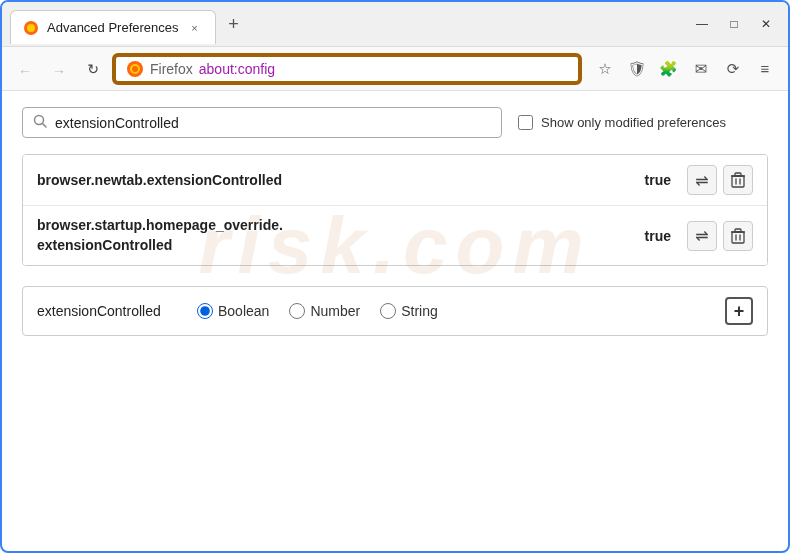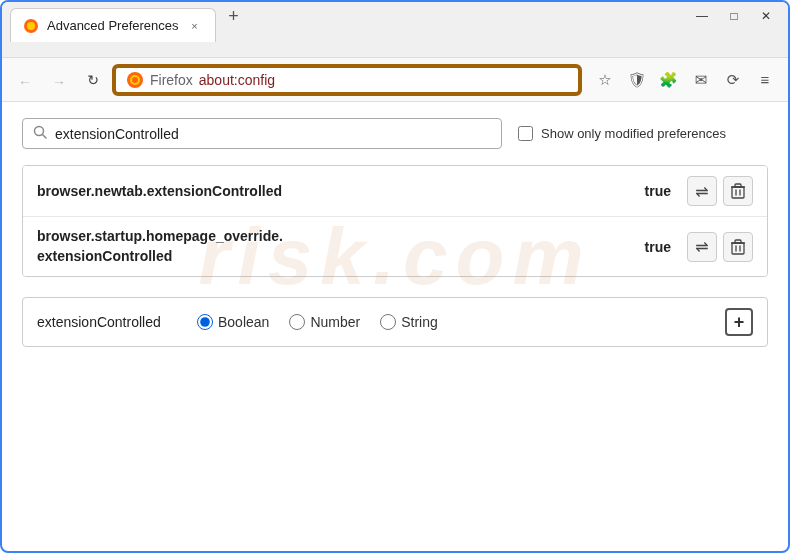--- a/index.html
+++ b/index.html
@@ -10,22 +10,22 @@
       height: 553px;
       overflow: hidden;
       border: 2px solid #3b82f6;
       border-radius: 8px;
     }
 
     
     .title-bar {
       background: #f0f0f0;
       display: flex;
-      align-items: flex-start;
-      height: 56px;
+      align-items: center;
+      height: 45px;
       padding: 0 8px;
       border-bottom: 1px solid #ddd;
     }
     .tab {
       display: flex;
       align-items: center;
       background: #fff;
       border: 1px solid #ccc;
       border-bottom: none;
       border-radius: 6px 6px 0 0;
@@ -111,21 +111,21 @@
       height: 32px;
       gap: 6px;
       font-size: 14px;
       color: #222;
     }
     .address-firefox-label {
       color: #666;
       font-size: 14px;
     }
     .address-url {
-      color: #7f1d1d;
+      color: #a21caf;
       font-size: 14px;
     }
 
     .nav-icons {
       display: flex;
       align-items: center;
       gap: 2px;
       margin-left: 4px;
     }
     .nav-icon-btn {

